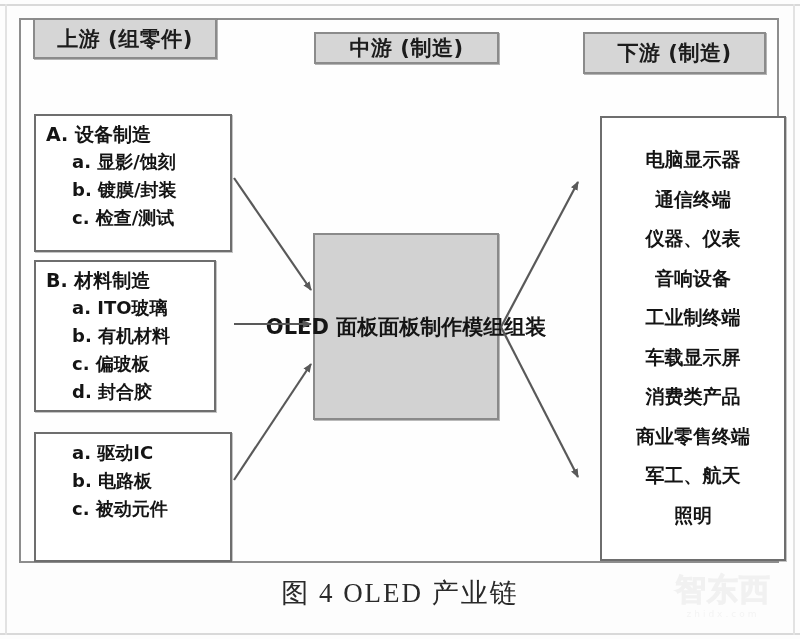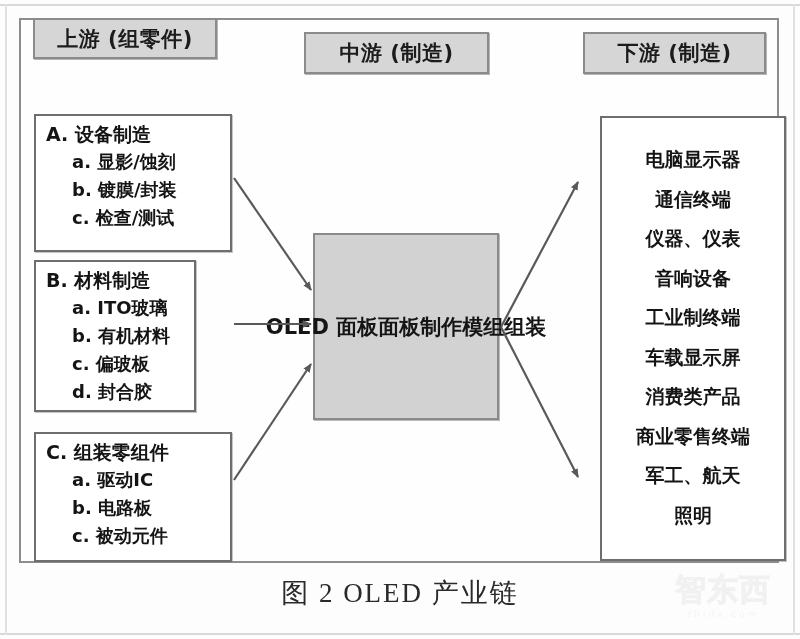--- a/index.html
+++ b/index.html
@@ -49,36 +49,36 @@
     box-sizing:border-box;
     display:flex;align-items:center;justify-content:center;
     color:#1c1c1c;
     font-size:21px;
     font-weight:700;
     letter-spacing:0.5px;
     font-family:"DejaVu Sans","Liberation Sans",sans-serif;
     box-shadow:1px 1px 0 rgba(120,120,120,.55);
   }
   #hdr-up{left:33px;top:18px;width:184px;height:41px;}
-  #hdr-mid{left:304px;top:32px;width:185px;height:42px;}
+  #hdr-mid{left:314px;top:32px;width:185px;height:32px;}
   #hdr-down{left:583px;top:32px;width:183px;height:42px;}
 
   
   .upbox{
     position:absolute;
     background:#ffffff;
     border:2px solid #6e6e6e;
     box-sizing:border-box;
     padding:5px 0 4px 10px;
     color:#141414;
     font-family:"DejaVu Sans","Liberation Sans",sans-serif;
     box-shadow:1px 1px 0 rgba(140,140,140,.5);
   }
   #box-a{left:34px;top:114px;width:198px;height:138px;}
-  #box-b{left:34px;top:260px;width:162px;height:152px;}
+  #box-b{left:34px;top:260px;width:182px;height:152px;}
   #box-c{left:34px;top:432px;width:198px;height:130px;}
 
   .upbox .lead{
     font-size:19px;font-weight:700;line-height:27px;white-space:nowrap;
   }
   .upbox .sub{
     font-size:18px;font-weight:700;line-height:28px;white-space:nowrap;
     padding-left:26px;
   }
 
@@ -188,21 +188,20 @@
 
   <div class="upbox" id="box-b">
     <div class="lead">B. 材料制造</div>
     <div class="sub">a. ITO玻璃</div>
     <div class="sub">b. 有机材料</div>
     <div class="sub">c. 偏玻板</div>
     <div class="sub">d. 封合胶</div>
   </div>
 
   <div class="upbox" id="box-c">
-    <div class="lead">C. 组装零组件</div>
     <div class="sub">a. 驱动IC</div>
     <div class="sub">b. 电路板</div>
     <div class="sub">c. 被动元件</div>
   </div>
 
   <div id="center-box">
     <div class="cline">OLED 面板</div>
     <div class="cline">面板制作</div>
     <div class="cline">模组组装</div>
   </div>
@@ -231,20 +230,20 @@
 
     <line x1="234" y1="324" x2="311" y2="324" stroke="#595959" stroke-width="2.2" marker-end="url(#ah)"></line>
 
     <line x1="234" y1="480" x2="311" y2="364" stroke="#595959" stroke-width="2.2" marker-end="url(#ah)"></line>
 
     <line x1="501" y1="327" x2="578" y2="182" stroke="#595959" stroke-width="2.2" marker-end="url(#ah)"></line>
 
     <line x1="501" y1="327" x2="578" y2="477" stroke="#595959" stroke-width="2.2" marker-end="url(#ah)"></line>
   </svg>
 
-  <div id="caption">图 2  OLED 产业链</div>
+  <div id="caption">图 4  OLED 产业链</div>
 
   <div id="watermark">
     <div class="wm-main">智东西</div>
     <div class="wm-sub">zhidx.com</div>
   </div>
 
 </div>
 
 </body></html>

